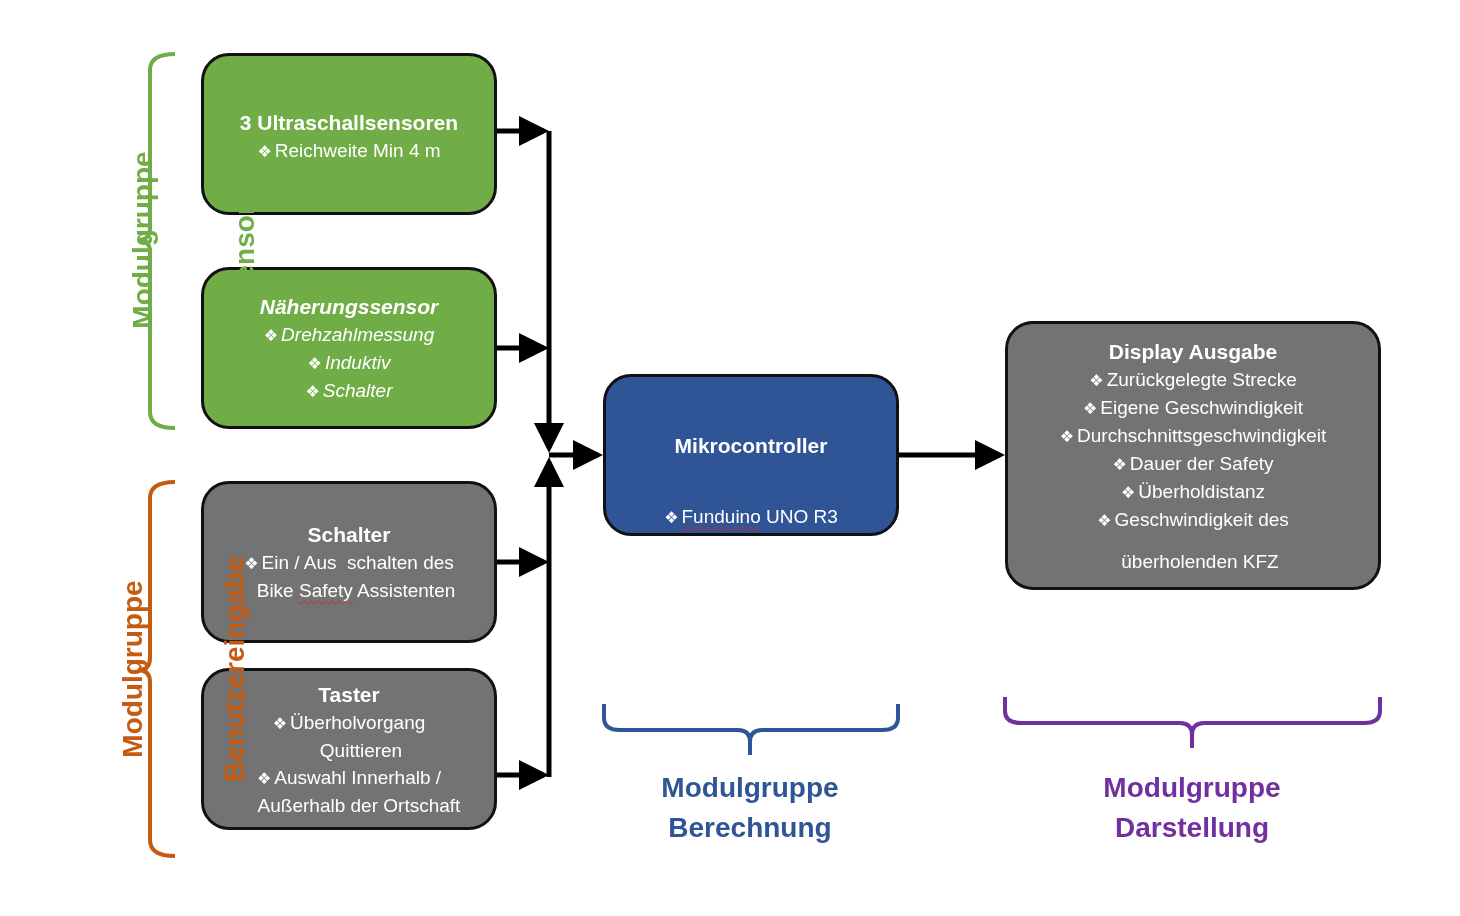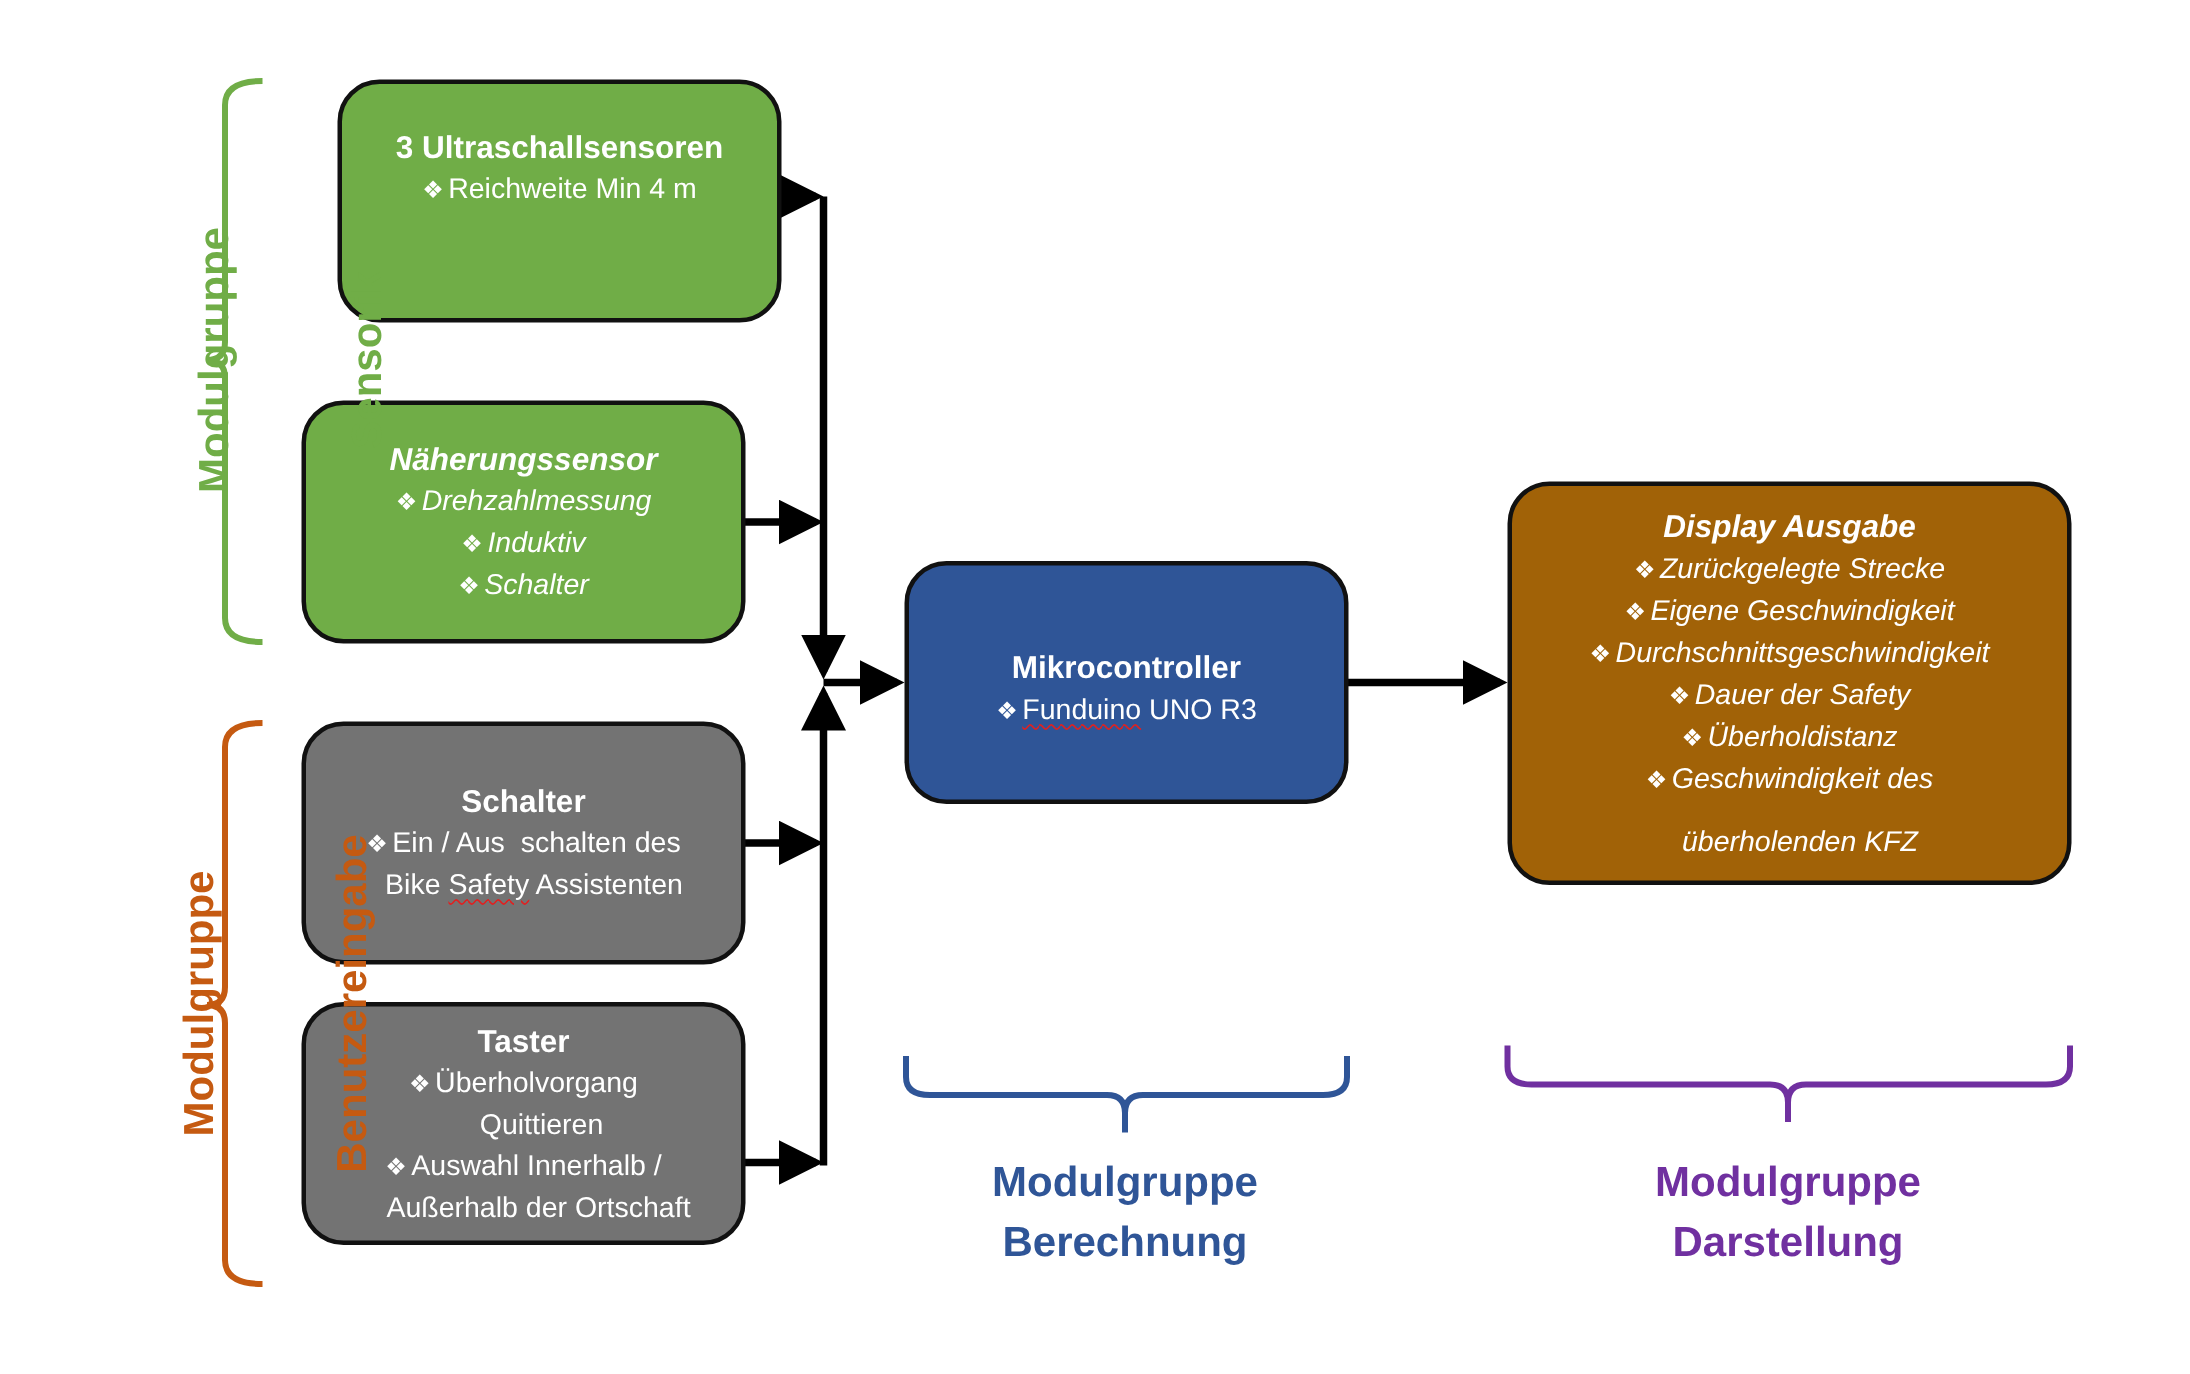--- a/index.html
+++ b/index.html
@@ -11,22 +11,22 @@
       border-radius: 28px; color: #ffffff; text-align: center;
       display: flex; flex-direction: column; justify-content: center; align-items: center;
       font-size: 19px; line-height: 27px;
     }
     .box .title { font-weight: bold; font-size: 21px; line-height: 29px; }
     .box .item { white-space: pre; }
     .box .item .bullet { font-size: 16px; margin-right: 3px; }
     .box .cont { white-space: pre; }
     .green { background: #70ad47; }
     .orange { background: #737373; }
-    .blue { background: #2f5597; }
-    .purple { background: #a16207; font-style: italic; }
+    .blue { background: #2f5597; gap: 43px; }
+    .purple { background: #737373; }
     .squiggle { text-decoration: underline wavy #e02020; text-decoration-thickness: 1px; text-underline-offset: 3px; }
     .vlabel {
       position: absolute; font-weight: bold; font-size: 28px; line-height: 34px;
       text-align: center; white-space: pre; transform: rotate(-90deg); transform-origin: center center;
     }
     .hlabel {
       position: absolute; font-weight: bold; font-size: 28px; line-height: 40px;
       text-align: center; white-space: nowrap;
     }
   </style>
@@ -54,21 +54,21 @@
   <line x1="496" y1="131" x2="544" y2="131" stroke="#000" stroke-width="5" marker-end="url(#arrowhead)"></line>
   <line x1="496" y1="348" x2="544" y2="348" stroke="#000" stroke-width="5" marker-end="url(#arrowhead)"></line>
   <line x1="496" y1="562" x2="544" y2="562" stroke="#000" stroke-width="5" marker-end="url(#arrowhead)"></line>
   <line x1="496" y1="775" x2="544" y2="775" stroke="#000" stroke-width="5" marker-end="url(#arrowhead)"></line>
 
   <line x1="549" y1="455" x2="598" y2="455" stroke="#000" stroke-width="5" marker-end="url(#arrowhead)"></line>
 
   <line x1="898" y1="455" x2="1000" y2="455" stroke="#000" stroke-width="5" marker-end="url(#arrowhead)"></line>
 </svg>
 
-<div class="box green" style="left:201px; top:53px; width:296px; height:162px; justify-content:flex-start; padding-top:28px;margin-left:24px;">
+<div class="box green" style="left:201px; top:53px; width:296px; height:162px; justify-content:flex-start; padding-top:52px;">
   <div class="title">3 Ultraschallsensoren</div>
   <div class="item"><span class="bullet">❖</span><span>Reichweite Min 4 m</span></div>
 </div>
 
 <div class="box green" style="left:201px; top:267px; width:296px; height:162px;font-style:italic;">
   <div class="title">Näherungssensor</div>
   <div class="item"><span class="bullet">❖</span><span>Drehzahlmessung</span></div>
   <div class="item"><span class="bullet">❖</span><span>Induktiv</span></div>
   <div class="item"><span class="bullet">❖</span><span>Schalter</span></div>
 </div>

